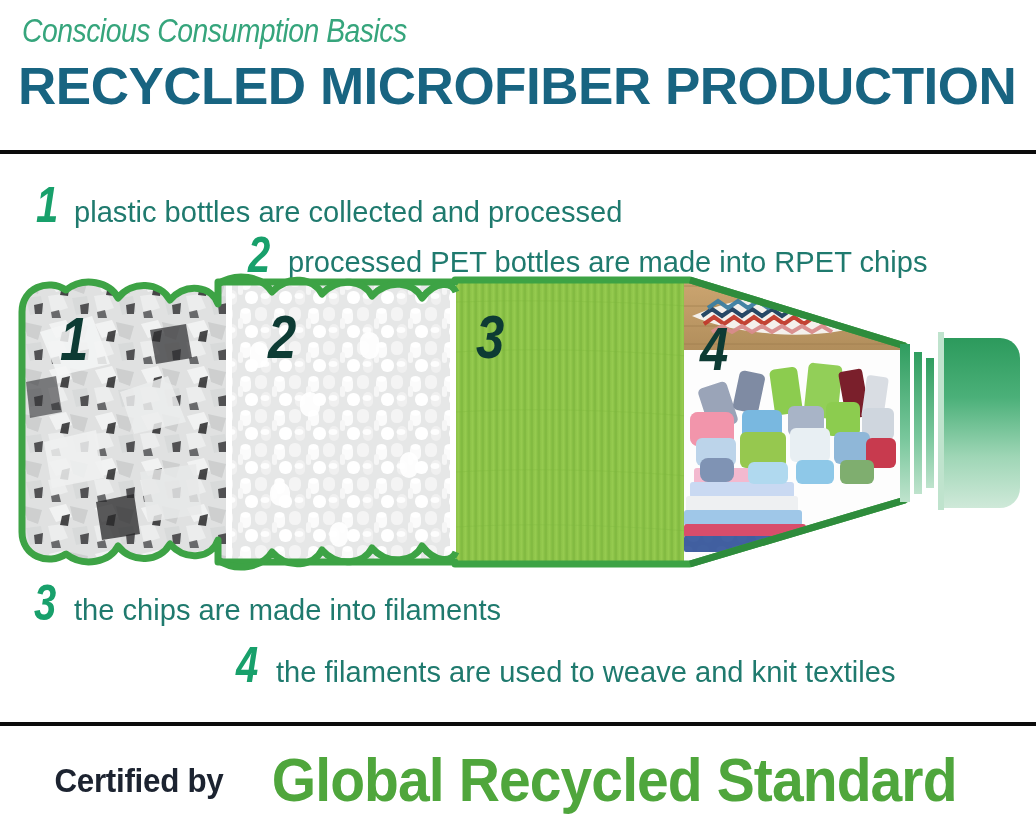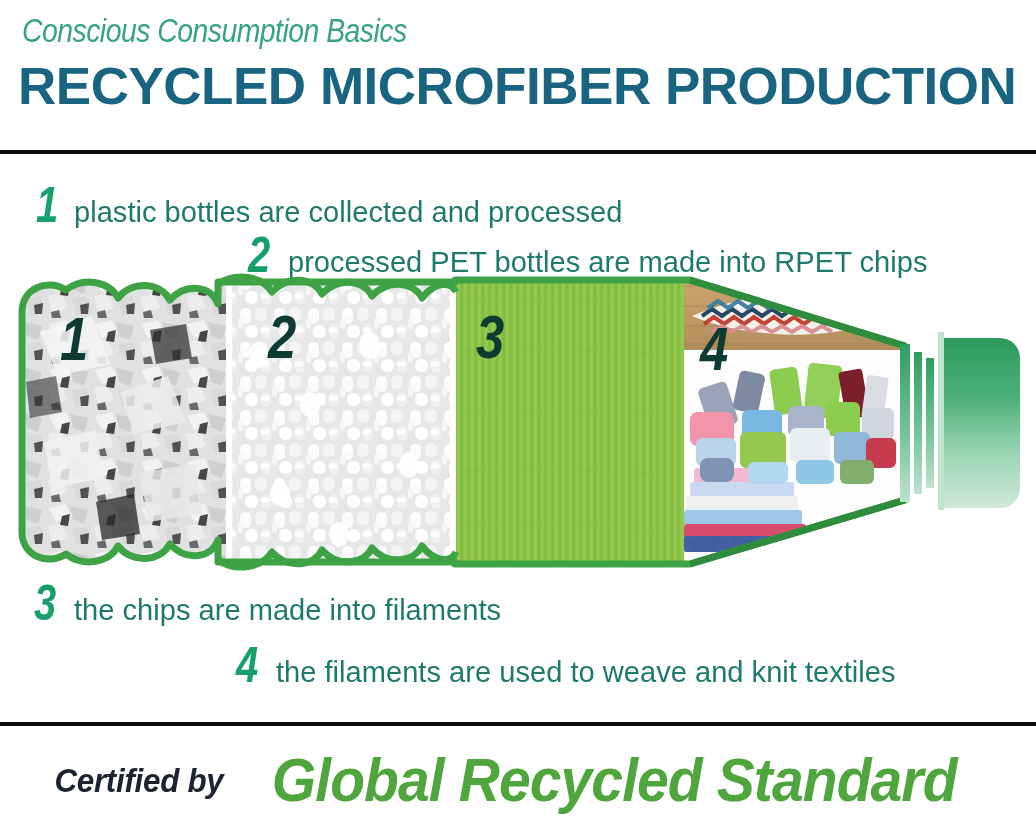--- a/index.html
+++ b/index.html
@@ -79,21 +79,21 @@
     pointer-events:none;
   }
   #pnum1{left:60px;top:308px;}
   #pnum2{left:268px;top:306px;}
   #pnum3{left:476px;top:306px;}
   #pnum4{left:700px;top:318px;}
 
   
   .footer{
     position:absolute;left:0;top:735px;width:1036px;height:90px;
-    display:flex;align-items:center;justify-content:center;font-style:italic;
+    display:flex;align-items:center;justify-content:center;
   }
   .certby{
     font-family:"Liberation Sans", sans-serif;
     font-weight:bold;font-size:33px;line-height:1;
     color:#1c2330;letter-spacing:-0.3px;
     transform:scaleX(0.95);transform-origin:center;
     margin-right:14px;
   }
   .grs{
     font-family:"Liberation Sans", sans-serif;

